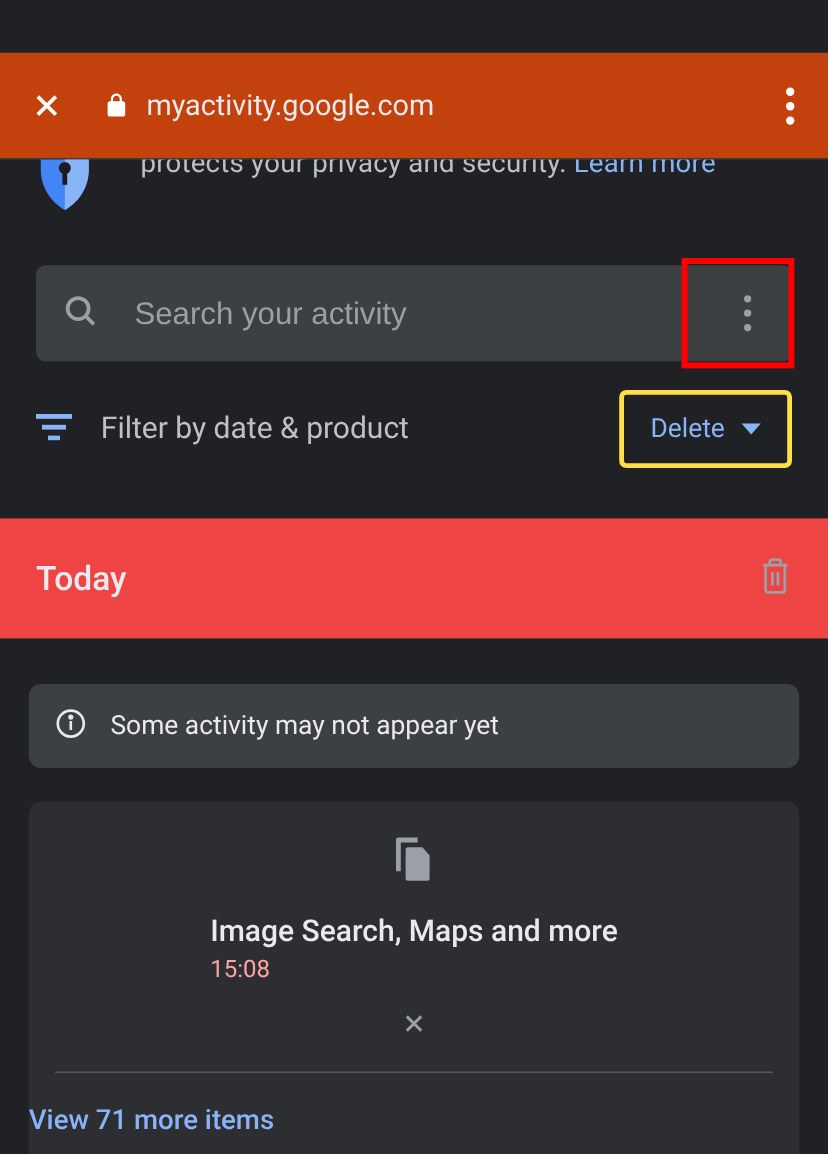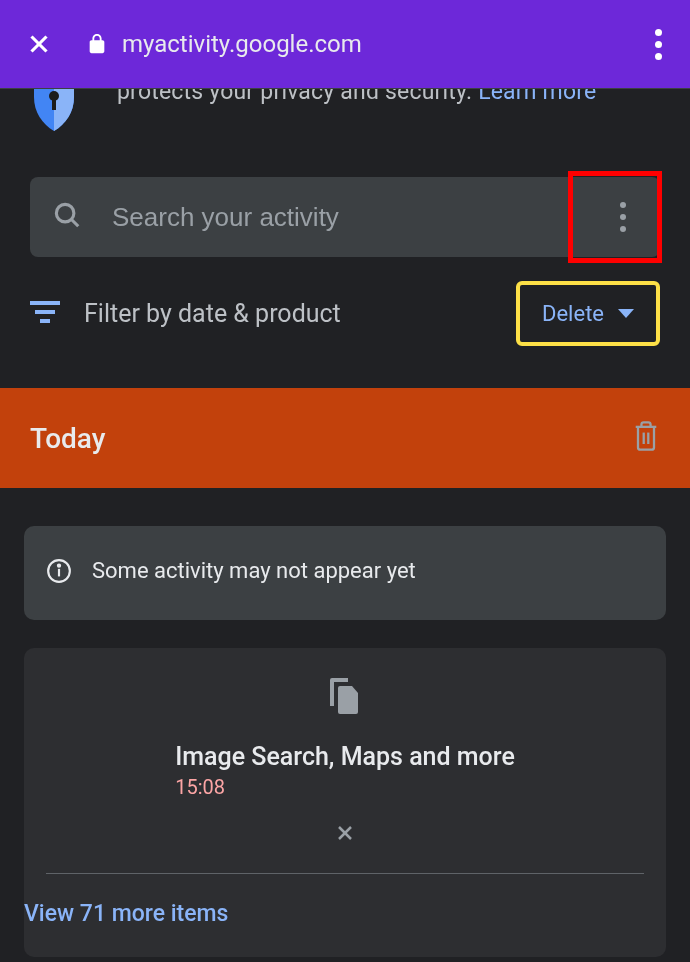--- a/index.html
+++ b/index.html
@@ -12,22 +12,23 @@
       height: 962px;
       background: #202124;
       font-family: Roboto, Arial, sans-serif;
       color: #e8eaed;
       overflow: hidden;
     }
     .browser-bar {
       display: flex;
       align-items: center;
       padding: 20px 24px;
-      background: #6d28d9;
+      background: #c2410c;
       height: 88px;
+      margin-top: 44px;
     }
     .close-btn {
       color: #fff;
       font-size: 36px;
       margin-right: 32px;
       display: flex;
       align-items: center;
     }
     .lock-container {
       margin-right: 14px;
@@ -157,44 +158,44 @@
       font-size: 22px;
     }
     .delete-arrow {
       width: 0;
       height: 0;
       border-left: 8px solid transparent;
       border-right: 8px solid transparent;
       border-top: 9px solid #8ab4f8;
     }
     .section-header {
-      background: #c2410c;
+      background: #ef4444;
       padding: 32px 30px;
       display: flex;
       align-items: center;
       justify-content: space-between;
       margin-top: 10px;
     }
     .section-title {
       font-size: 28px;
       font-weight: 500;
       color: #e8eaed;
     }
     .trash-icon {
       color: #9aa0a6;
     }
     .content-area {
       padding: 38px 24px 0 24px;
     }
     .notice-bar {
       background: #3c4043;
       border-radius: 10px;
-      padding: 32px 22px;
-      display: flex;
-      align-items: flex-start;
+      padding: 20px 22px;
+      display: flex;
+      align-items: center;
       gap: 20px;
     }
     .info-icon {
       color: #e8eaed;
       flex-shrink: 0;
     }
     .notice-text {
       font-size: 22px;
       color: #e8eaed;
     }

